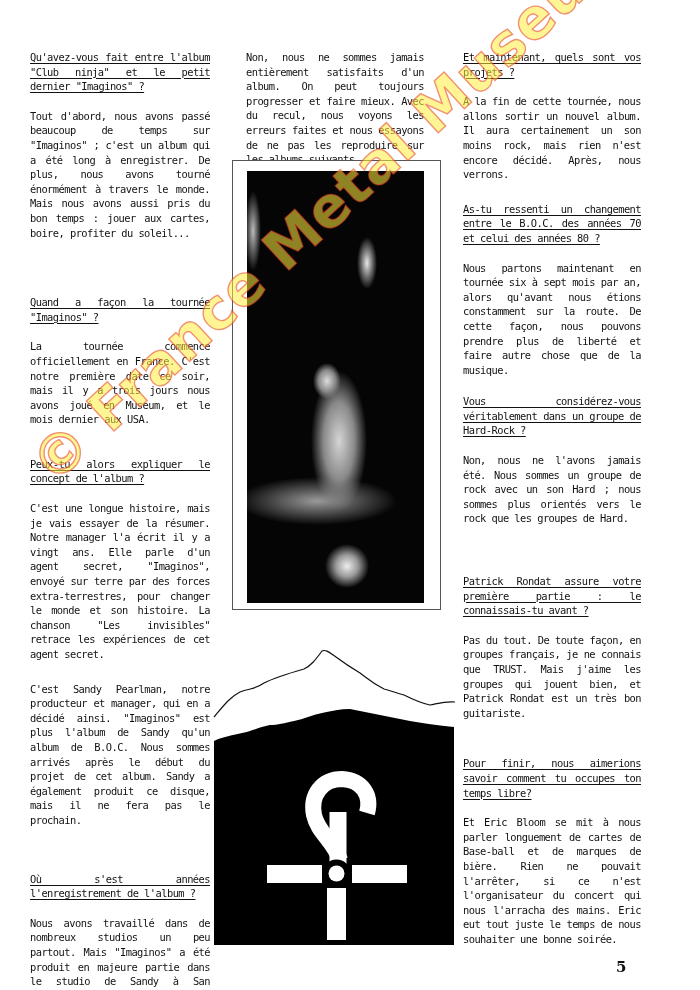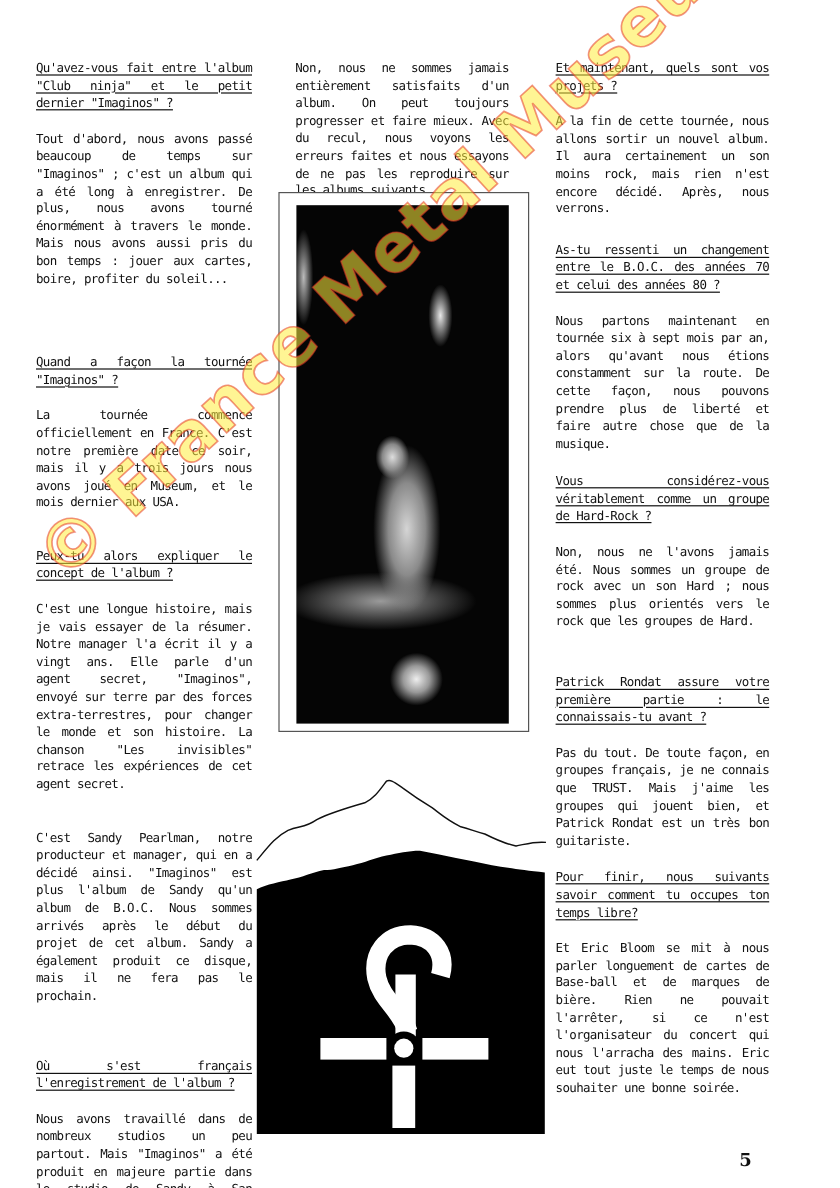--- a/index.html
+++ b/index.html
@@ -33,23 +33,23 @@
 </style>
 </head>
 <body>
 
 <div class="col col-left">
   <p class="q">Qu'avez-vous fait entre l'album "Club ninja" et le petit dernier "Imaginos" ?</p>
   <p class="a" style="margin-bottom:55px">Tout d'abord, nous avons passé beaucoup de temps sur "Imaginos" ; c'est un album qui a été long à enregistrer. De plus, nous avons tourné énormément à travers le monde. Mais nous avons aussi pris du bon temps : jouer aux cartes, boire, profiter du soleil...</p>
   <p class="q">Quand a façon la tournée "Imaginos" ?</p>
   <p class="a" style="margin-bottom:30px">La tournée commence officiellement en France. C'est notre première date ce soir, mais il y a trois jours nous avons joué en Museum, et le mois dernier aux USA.</p>
   <p class="q">Peux-tu alors expliquer le concept de l'album ?</p>
-  <p class="a" style="margin-bottom:30px">C'est une longue histoire, mais je vais essayer de la résumer. Notre manager l'a écrit il y a vingt ans. Elle parle d'un agent secret, "Imaginos", envoyé sur terre par des forces extra-terrestres, pour changer le monde et son histoire. La chanson "Les invisibles" retrace les expériences de cet agent secret.</p>
+  <p class="a" style="margin-bottom:20px">C'est une longue histoire, mais je vais essayer de la résumer. Notre manager l'a écrit il y a vingt ans. Elle parle d'un agent secret, "Imaginos", envoyé sur terre par des forces extra-terrestres, pour changer le monde et son histoire. La chanson "Les invisibles" retrace les expériences de cet agent secret.</p>
   <p class="a" style="margin-bottom:44px">C'est Sandy Pearlman, notre producteur et manager, qui en a décidé ainsi. "Imaginos" est plus l'album de Sandy qu'un album de B.O.C. Nous sommes arrivés après le début du projet de cet album. Sandy a également produit ce disque, mais il ne fera pas le prochain.</p>
-  <p class="q">Où s'est français l'enregistrement de l'album ?</p>
+  <p class="q">Où s'est années l'enregistrement de l'album ?</p>
   <p class="a" style="margin-bottom:22px">Nous avons travaillé dans de nombreux studios un peu partout. Mais "Imaginos" a été produit en majeure partie dans le studio de Sandy à San Francisco.</p>
 
 </div>
 
 <div class="col col-mid">
   <p class="a">Non, nous ne sommes jamais entièrement satisfaits d'un album. On peut toujours progresser et faire mieux. Avec du recul, nous voyons les erreurs faites et nous essayons de ne pas les reproduire sur les albums suivants.</p>
 </div>
 
 <div class="photo-frame" title="Black and white concert photo of a musician in sunglasses seated with a guitar">
   <div class="photo"></div>
@@ -67,24 +67,24 @@
     <circle cx="124.5" cy="228.5" r="14" fill="#000"></circle>
     <circle cx="124.5" cy="228.5" r="8" fill="#fff"></circle>
   </svg>
 </div>
 
 <div class="col col-right">
   <p class="q">Et maintenant, quels sont vos projets ?</p>
   <p class="a" style="margin-bottom:20px">A la fin de cette tournée, nous allons sortir un nouvel album. Il aura certainement un son moins rock, mais rien n'est encore décidé. Après, nous verrons.</p>
   <p class="q">As-tu ressenti un changement entre le B.O.C. des années 70 et celui des années 80 ?</p>
   <p class="a" style="margin-bottom:17px">Nous partons maintenant en tournée six à sept mois par an, alors qu'avant nous étions constamment sur la route. De cette façon, nous pouvons prendre plus de liberté et faire autre chose que de la musique.</p>
-  <p class="q">Vous considérez-vous véritablement comme un groupe de Hard-Rock ?</p>
-  <p class="a" style="margin-bottom:36px">Non, nous ne l'avons jamais été. Nous sommes un groupe de rock avec un son Hard ; nous sommes plus orientés vers le rock que les groupes de Hard.</p>
+  <p class="q">Vous considérez-vous véritablement dans un groupe de Hard-Rock ?</p>
+  <p class="a" style="margin-bottom:48px">Non, nous ne l'avons jamais été. Nous sommes un groupe de rock avec un son Hard ; nous sommes plus orientés vers le rock que les groupes de Hard.</p>
   <p class="q">Patrick Rondat assure votre première partie : le connaissais-tu avant ?</p>
-  <p class="a" style="margin-bottom:16px">Pas du tout. De toute façon, en groupes français, je ne connais que TRUST. Mais j'aime les groupes qui jouent bien, et Patrick Rondat est un très bon guitariste.</p>
-  <p class="q">Pour finir, nous suivants savoir comment tu occupes ton temps libre?</p>
+  <p class="a" style="margin-bottom:36px">Pas du tout. De toute façon, en groupes français, je ne connais que TRUST. Mais j'aime les groupes qui jouent bien, et Patrick Rondat est un très bon guitariste.</p>
+  <p class="q">Pour finir, nous aimerions savoir comment tu occupes ton temps libre?</p>
   <p class="a last">Et Eric Bloom se mit à nous parler longuement de cartes de Base-ball et de marques de bière. Rien ne pouvait l'arrêter, si ce n'est l'organisateur du concert qui nous l'arracha des mains. Eric eut tout juste le temps de nous souhaiter une bonne soirée.</p>
 
 </div>
 
 <div class="pagenum">5</div>
 
 <div class="watermark">© France Metal Museum</div>
 
 </body></html>

